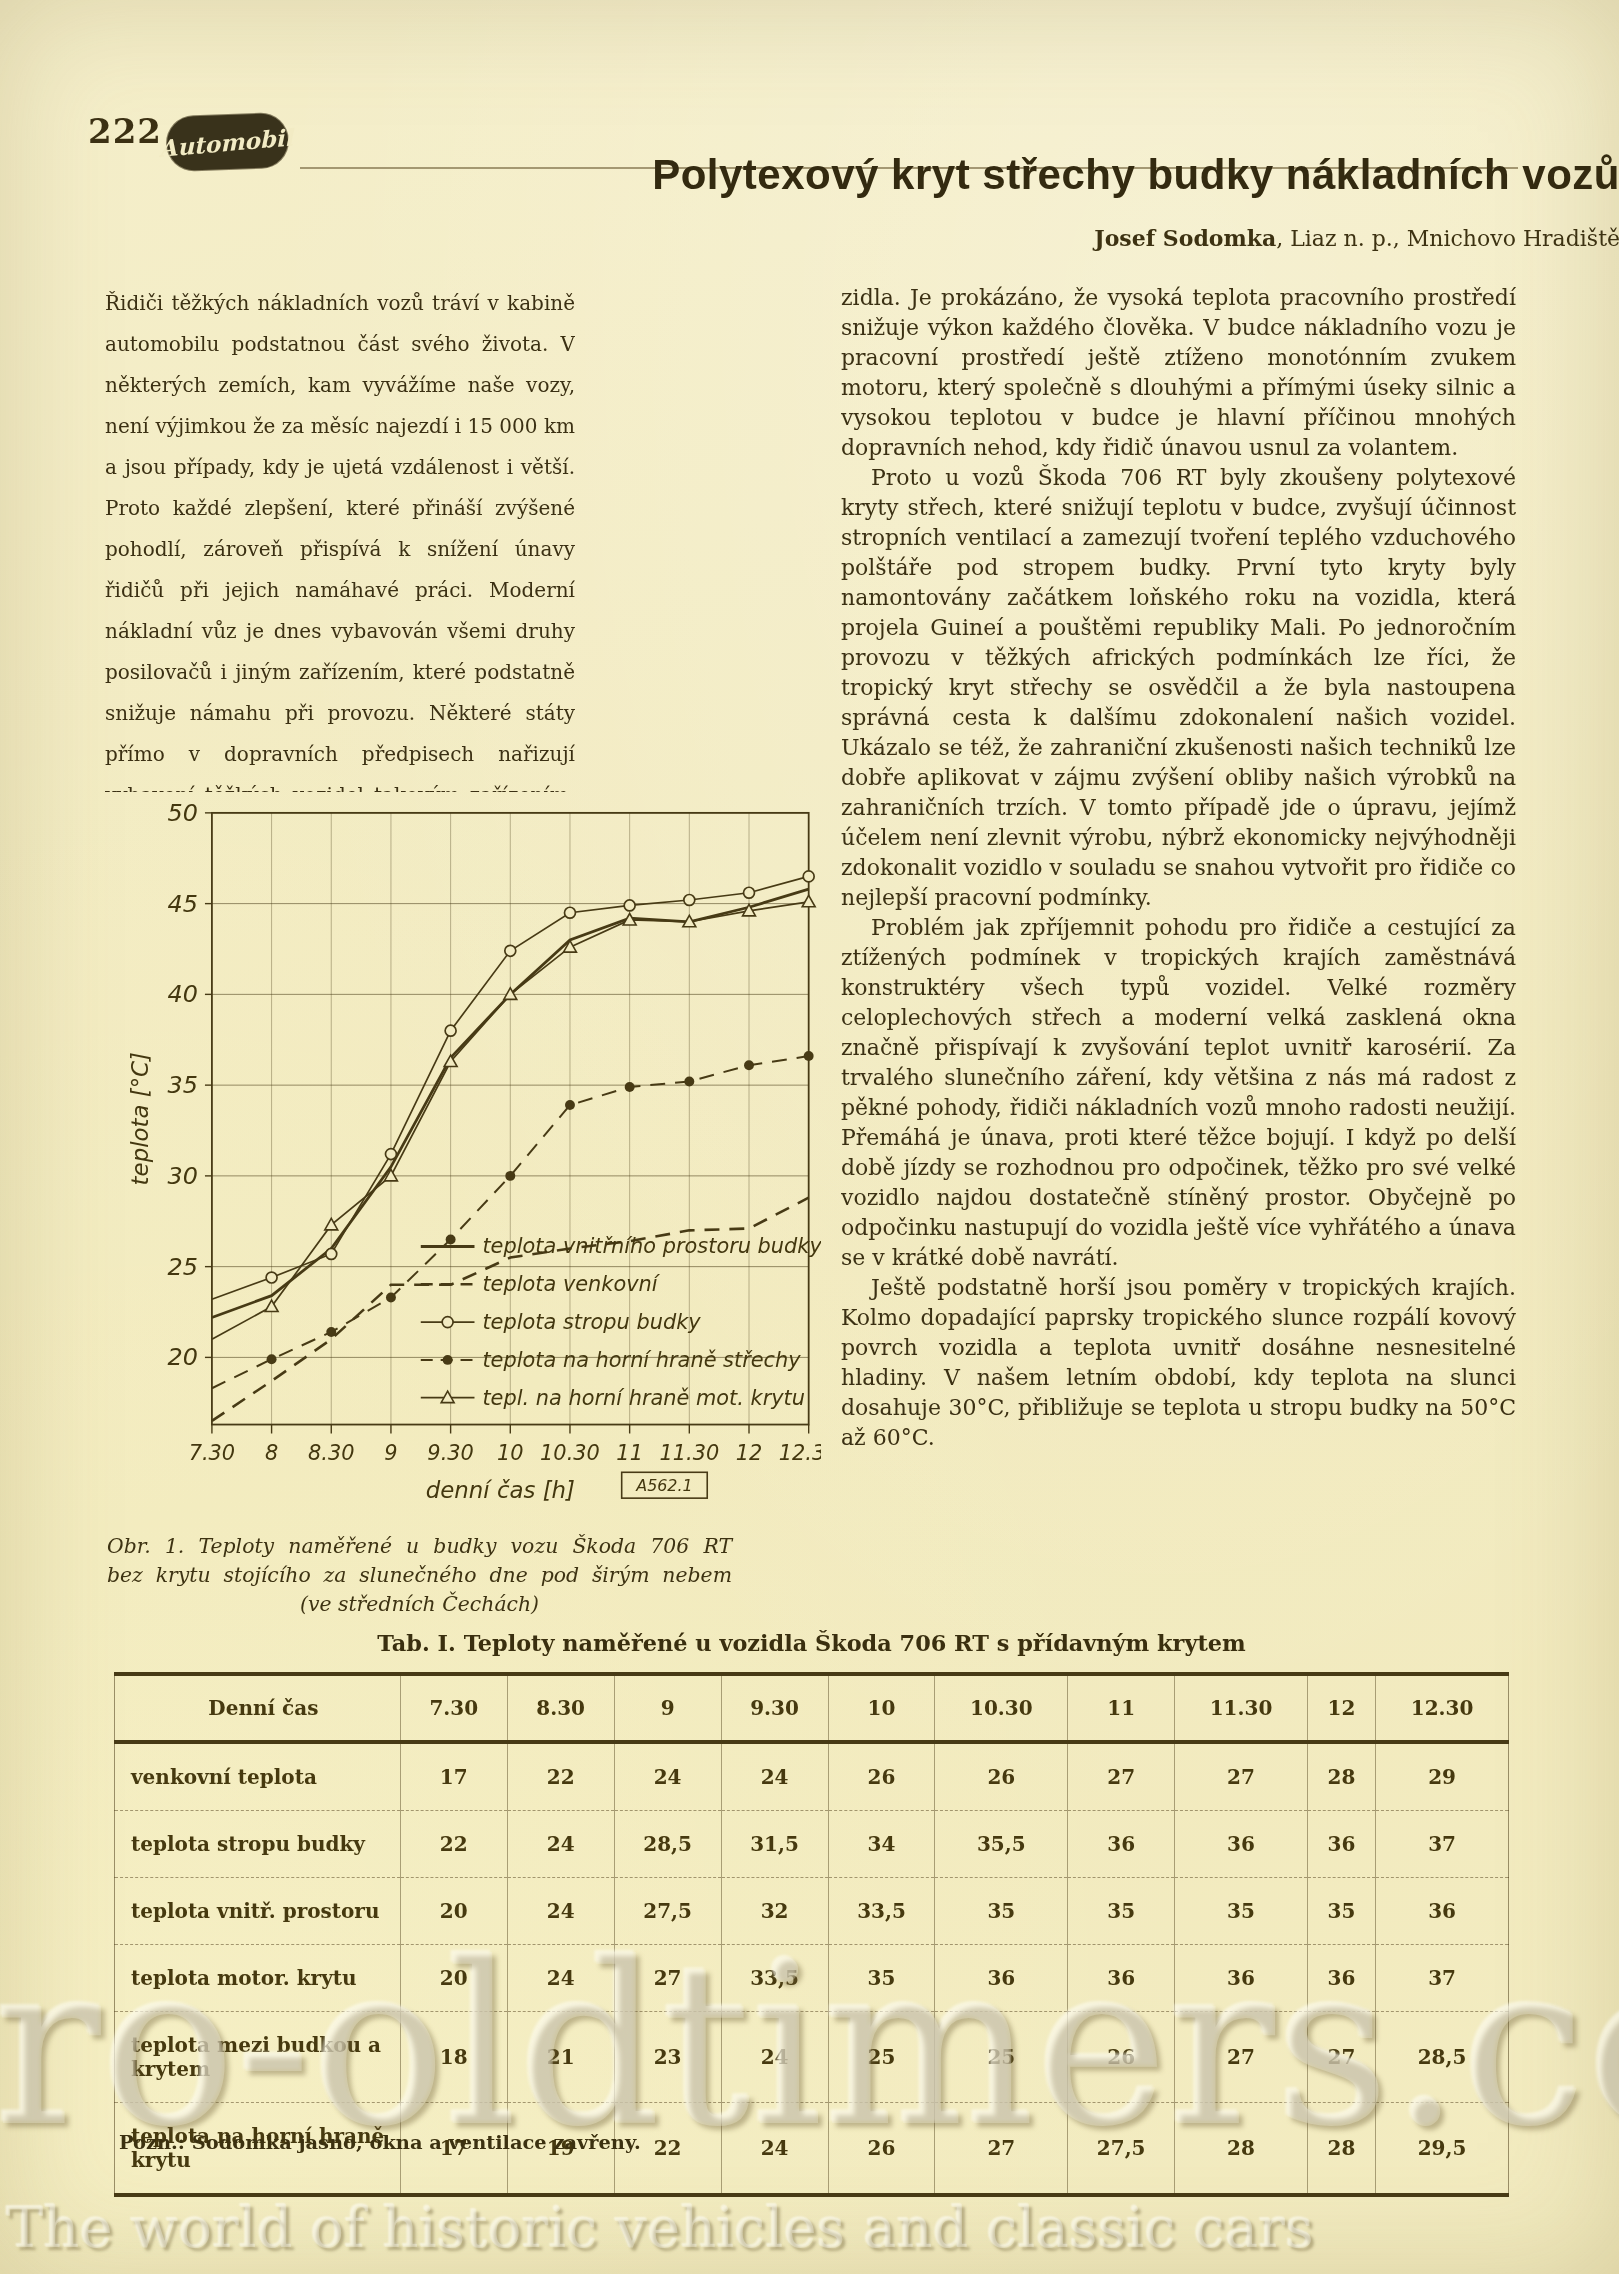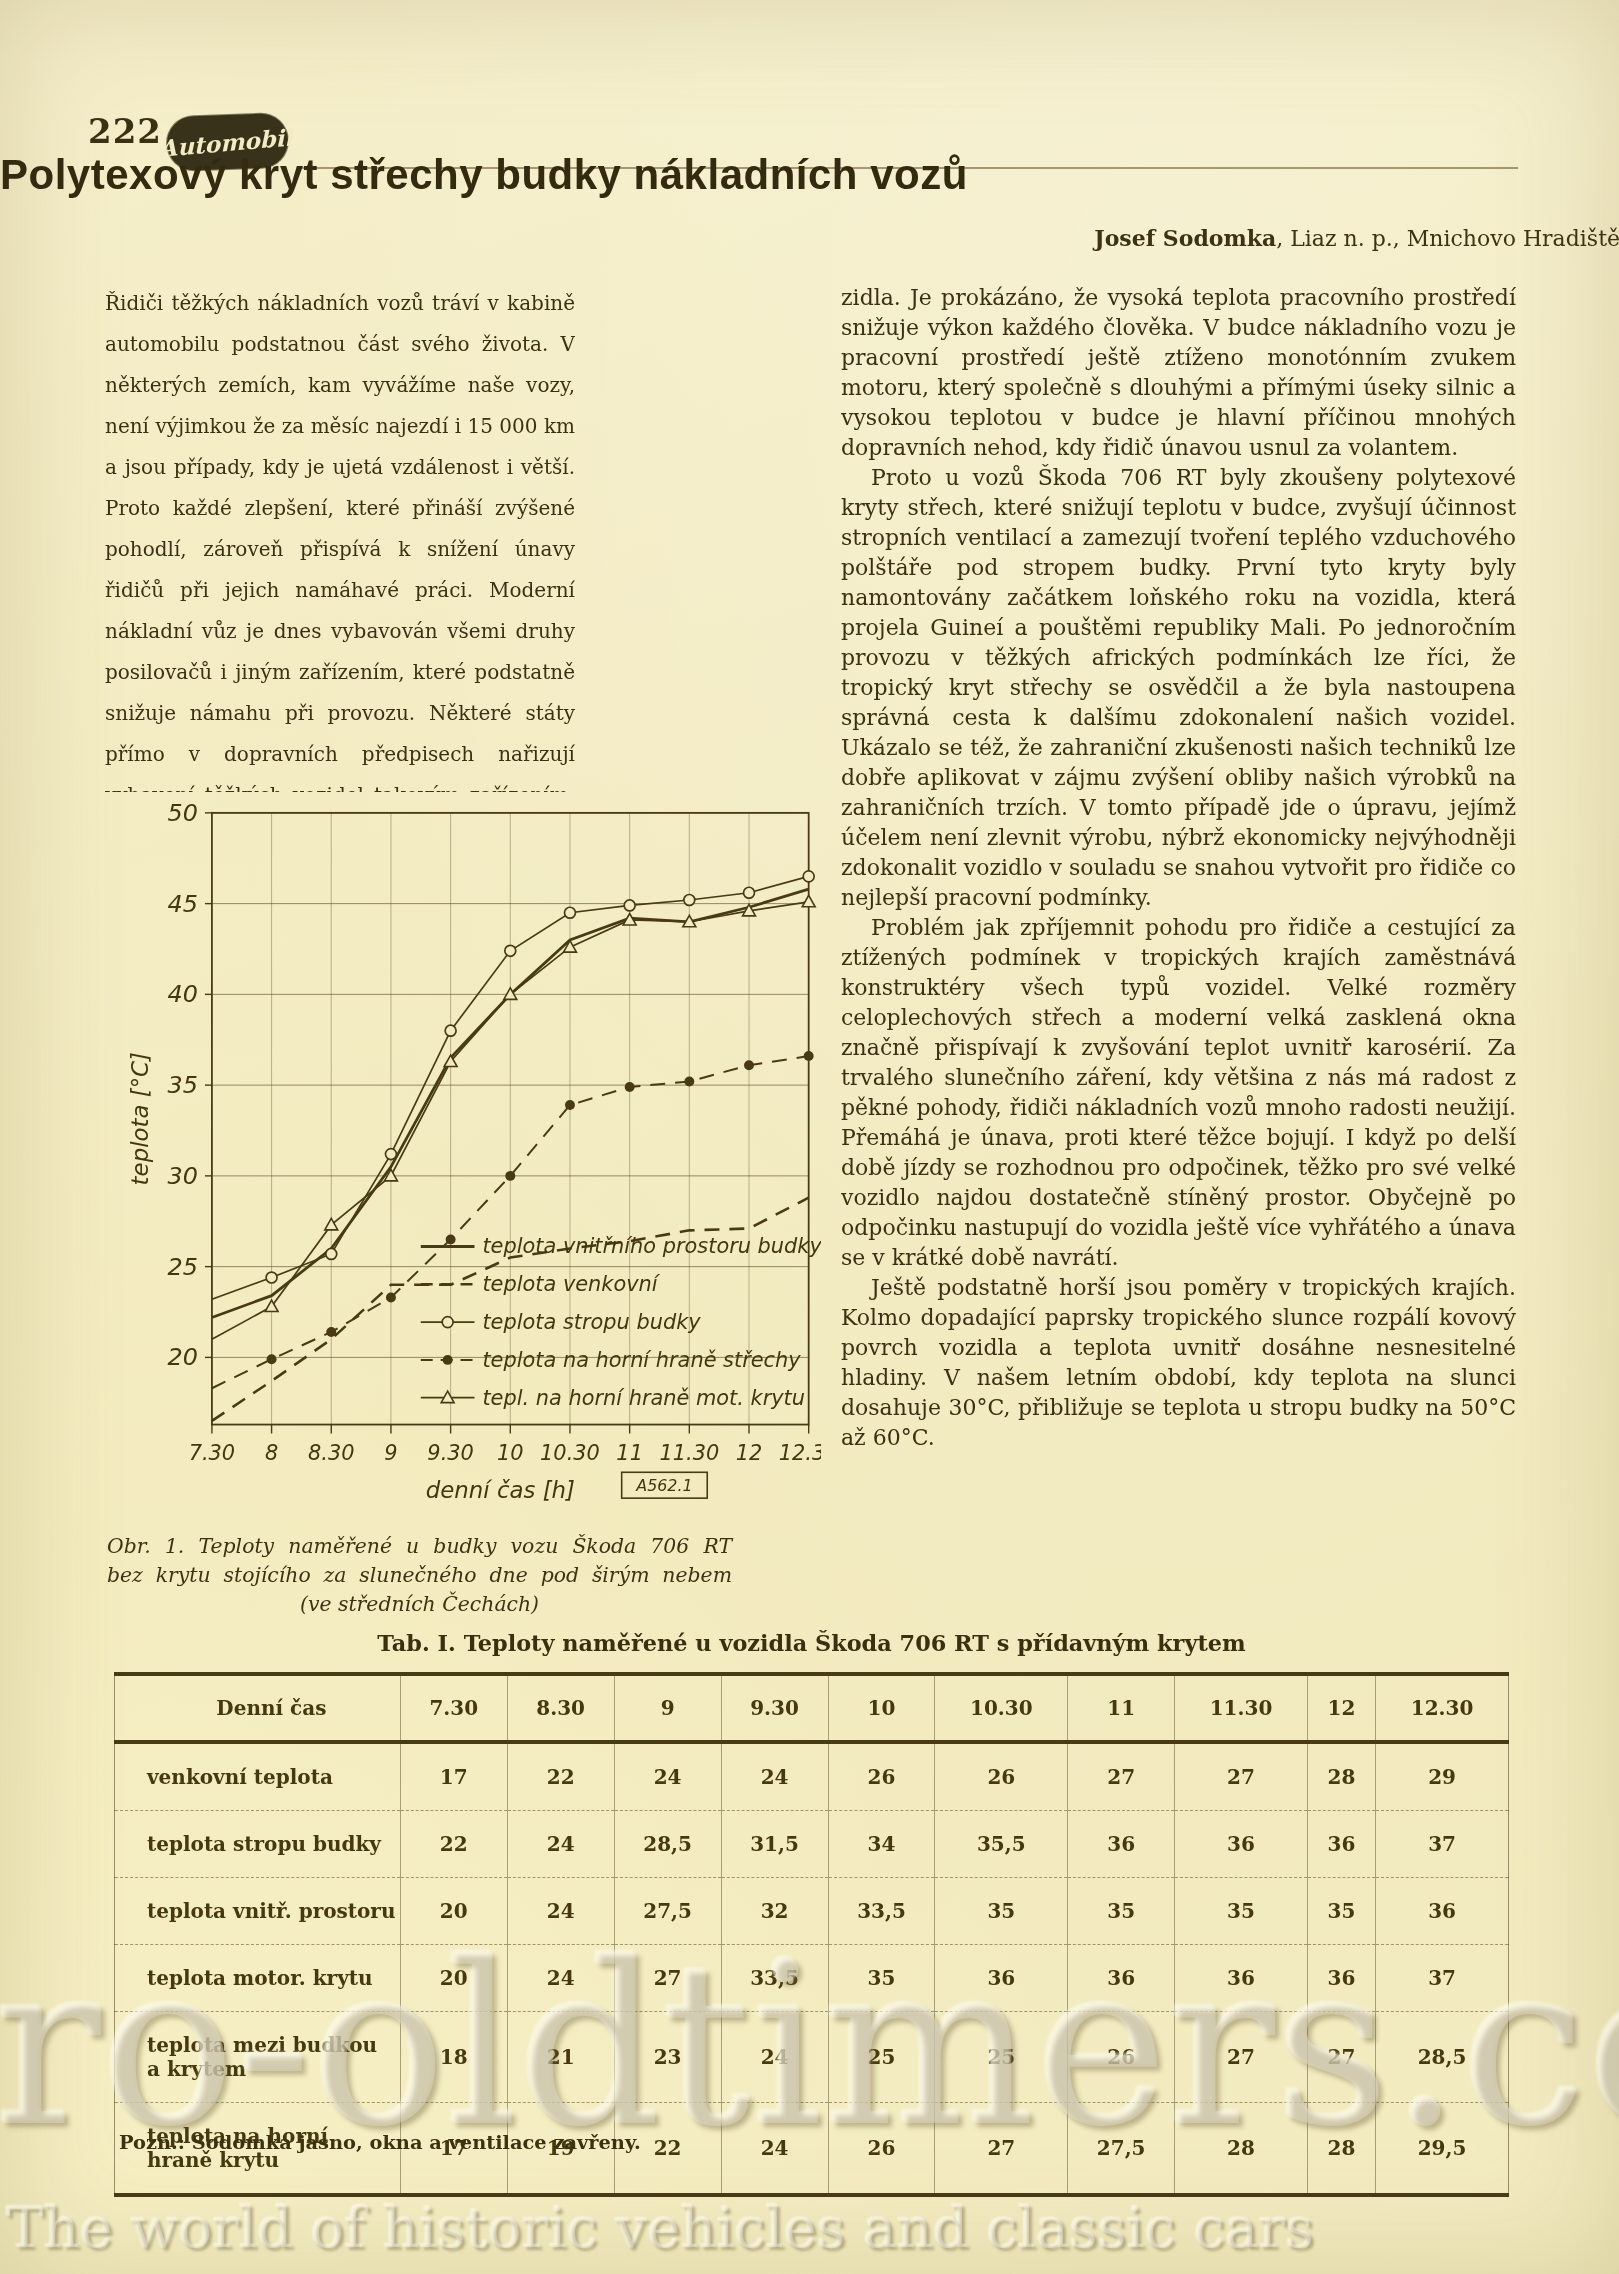--- a/index.html
+++ b/index.html
@@ -13,21 +13,21 @@
     font-family:"DejaVu Serif", serif; color:#3b3013;
   }
   
   .pageno{position:absolute;left:88px;top:111px;font-size:34px;font-weight:bold;letter-spacing:1px;}
   .logo{position:absolute;left:167px;top:115px;width:121px;height:54px;background:#39321b;border-radius:27px;
         transform:rotate(-2deg);display:flex;align-items:center;justify-content:center;
         box-shadow:0 0 0 1px rgba(60,50,25,.6);}
   .logo span{font-family:"DejaVu Serif",serif;font-style:italic;font-weight:bold;font-size:23px;color:#f2ebc4;transform:skewX(-6deg) rotate(-3deg);}
   .rule{position:absolute;left:300px;top:167px;width:1218px;height:2px;background:rgba(96,80,40,.55);}
   
-  .title{position:absolute;left:0;top:151px;width:100%;text-align:left;
+  .title{position:absolute;left:0;top:151px;width:100%;text-align:right;
          font-family:"Liberation Sans","DejaVu Sans",sans-serif;font-weight:bold;font-size:42px;color:#332a10;letter-spacing:0.5px;}
   .author{position:absolute;left:0;top:225px;width:100%;text-align:right;font-size:22px;color:#3d3212;}
   .author b{font-weight:bold;}
   
   .col{position:absolute;top:283px;text-align:justify;hyphens:auto;}
   .col-left{left:105px;width:470px;font-size:20px;line-height:41px;height:509px;overflow:hidden;}
   .col-right{left:841px;width:675px;font-size:22px;line-height:30px;height:1315px;overflow:hidden;}
   .col p{margin:0;}
   .col p.indent{text-indent:30px;}
   
@@ -36,21 +36,21 @@
   .figcaption{position:absolute;left:107px;top:1532px;width:625px;font-style:italic;font-size:20.4px;line-height:29px;color:#3d3212;}
   .figcaption .j{text-align:justify;text-align-last:justify;}
   .figcaption .c{text-align:center;}
   
   .tab-title{position:absolute;left:114px;top:1630px;width:1395px;text-align:center;font-weight:bold;font-size:22.4px;color:#3a2f0f;}
   .dtable{position:absolute;left:114px;top:1672px;width:1395px;border-collapse:collapse;
           border-top:4px solid #473a15;border-bottom:4px solid #473a15;
           border-left:1px solid rgba(94,79,41,.6);border-right:1px solid rgba(94,79,41,.6);
           font-size:20px;color:#46390f;}
   .dtable th,.dtable td{border-left:1px solid rgba(94,79,41,.5);padding:21px 4px;text-align:center;font-weight:bold;}
-  .dtable th:first-child,.dtable td:first-child{border-left:none;text-align:left;padding-left:32px;width:20.5%;}
+  .dtable th:first-child,.dtable td:first-child{border-left:none;text-align:left;padding-left:16px;width:20.5%;}
   .dtable thead th{border-bottom:4px solid #473a15;padding:20px 4px;}
   .dtable tbody tr td{border-bottom:1px dashed rgba(94,79,41,.55);}
   .dtable tbody tr:last-child td{border-bottom:none;}
   .note{position:absolute;left:119px;top:2131px;font-weight:bold;font-size:19.4px;color:#3c3110;}
   
   .wm1{position:absolute;left:50%;top:1915px;transform:translateX(-50%);white-space:nowrap;
        font-family:"DejaVu Serif",serif;font-size:224px;font-weight:400;
        color:rgba(248,244,226,0.30);
        text-shadow:4px 4px 5px rgba(110,95,55,0.40), -2px -2px 3px rgba(255,255,250,0.55);
        pointer-events:none;}

